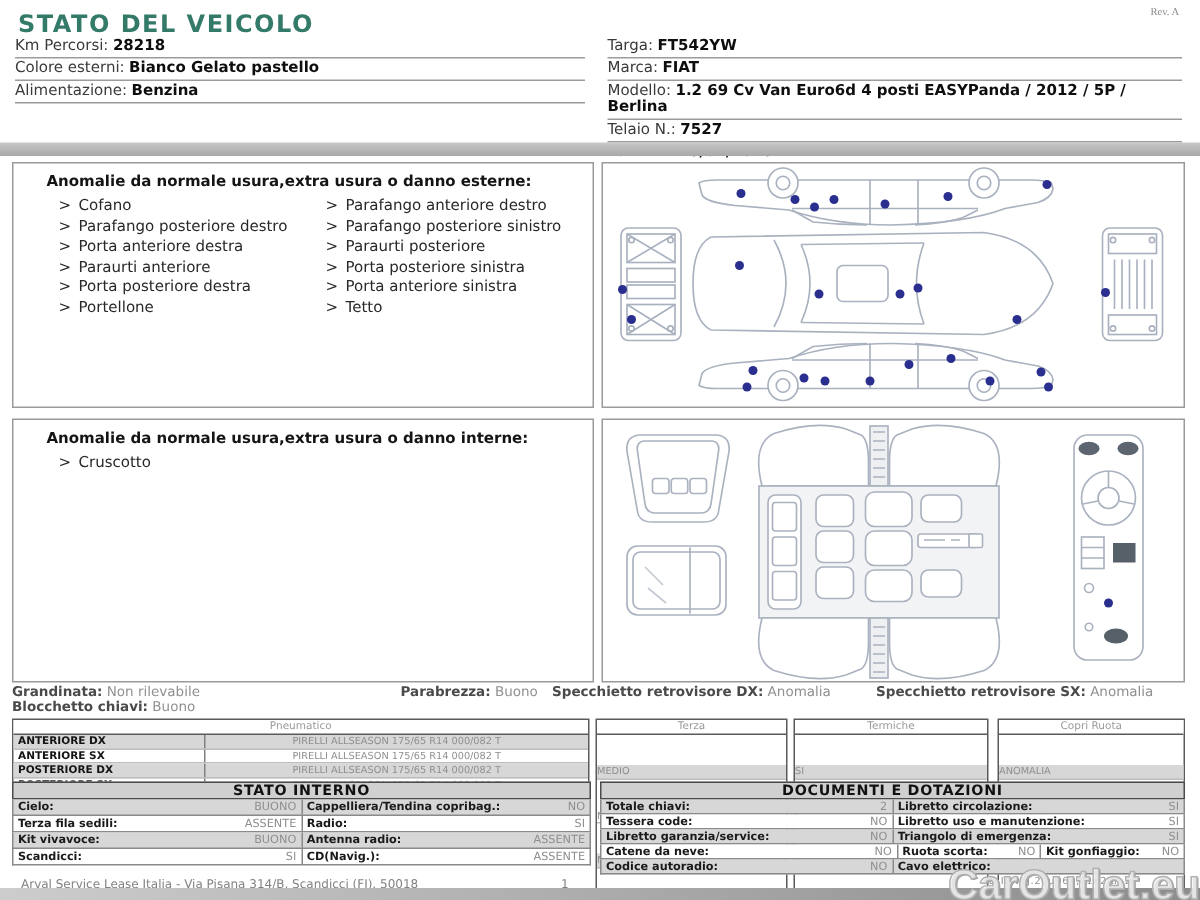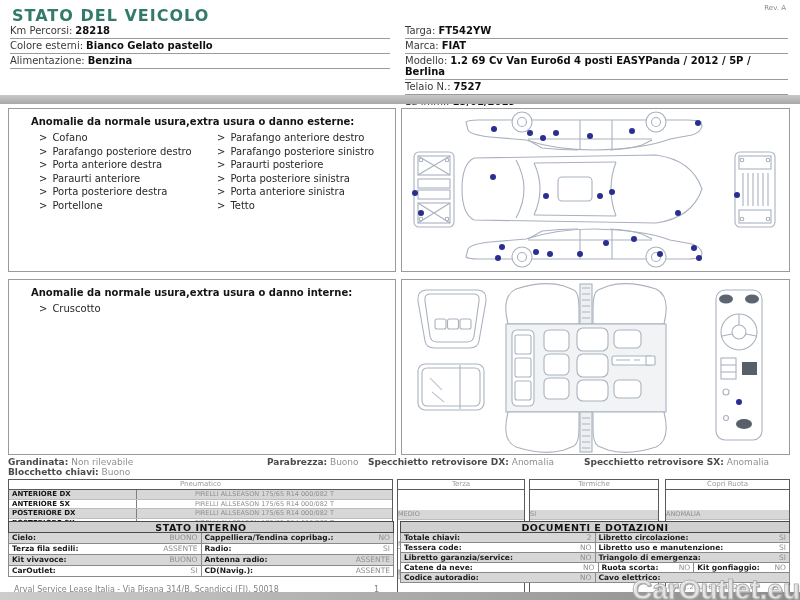--- a/index.html
+++ b/index.html
@@ -1,21 +1,21 @@
 <!DOCTYPE html>
 <html><head>
 <meta charset="utf-8">
 <style>
   html,body{margin:0;padding:0;}
   body{font-family:"DejaVu Sans","Liberation Sans",sans-serif;background:#ffffff;}
   .page{position:relative;width:800px;height:600px;overflow:hidden;background:#ffffff;}
 
   
   .title{position:absolute;left:12px;top:6px;font-size:16px;font-weight:bold;color:#337a69;letter-spacing:1px;}
-  .rev{position:absolute;right:14px;top:4px;font-size:7px;color:#8a8a8a;}
+  .rev{position:absolute;right:14px;top:4px;font-size:7px;color:#8a8a8a;font-family:Liberation Serif, serif;}
   .kv-col{position:absolute;top:24px;}
   .kv-col.left{left:10px;width:380px;}
   .kv-col.right{left:405px;width:383px;}
   .kv{border-bottom:1px solid #9b9b9b;padding:1px 0 2px 0;font-size:10px;line-height:11px;}
   .kv-l{color:#3a3a3a;margin-right:3px;}
   .kv-v{color:#0e0e0e;font-weight:bold;}
 
   .sep-bar{position:absolute;left:0;top:95px;width:800px;height:9px;background:linear-gradient(#c8c8c8,#a8a8a8);}
 
   
@@ -342,21 +342,21 @@
           <span class="bt-l">Kit vivavoce:</span>
           <span class="bt-v">BUONO</span>
         </div>
       <div class="bt-cell">
           <span class="bt-l">Antenna radio:</span>
           <span class="bt-v">ASSENTE</span>
         </div>
     </div>
     <div class="bt-row">
       <div class="bt-cell">
-          <span class="bt-l">CarOutlet:</span>
+          <span class="bt-l">Scandicci:</span>
           <span class="bt-v">SI</span>
         </div>
       <div class="bt-cell">
           <span class="bt-l">CD(Navig.):</span>
           <span class="bt-v">ASSENTE</span>
         </div>
     </div>
   </div>
 
   <div class="btable" id="tbl-docs" style="left:400px;top:521px;width:390px;">

